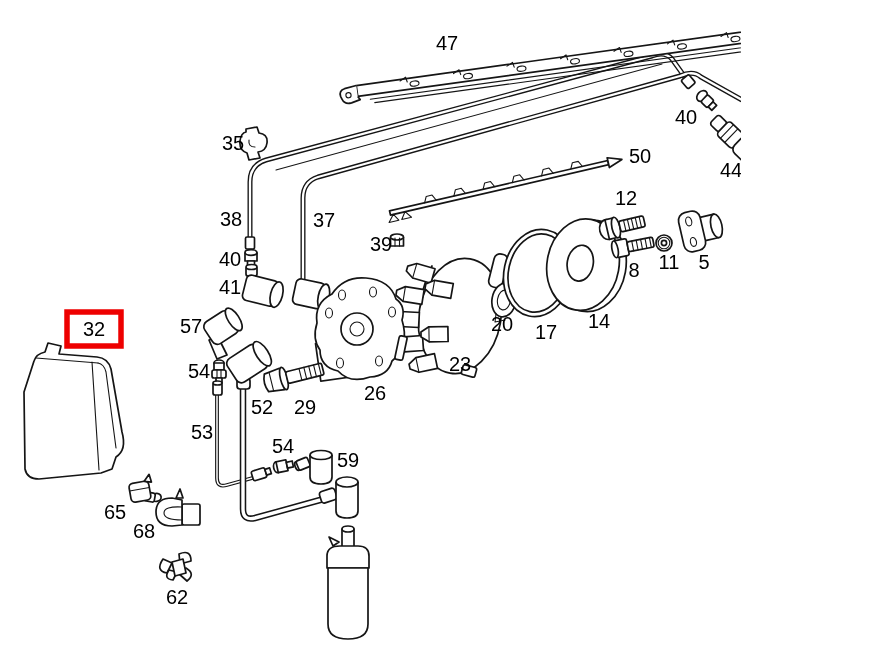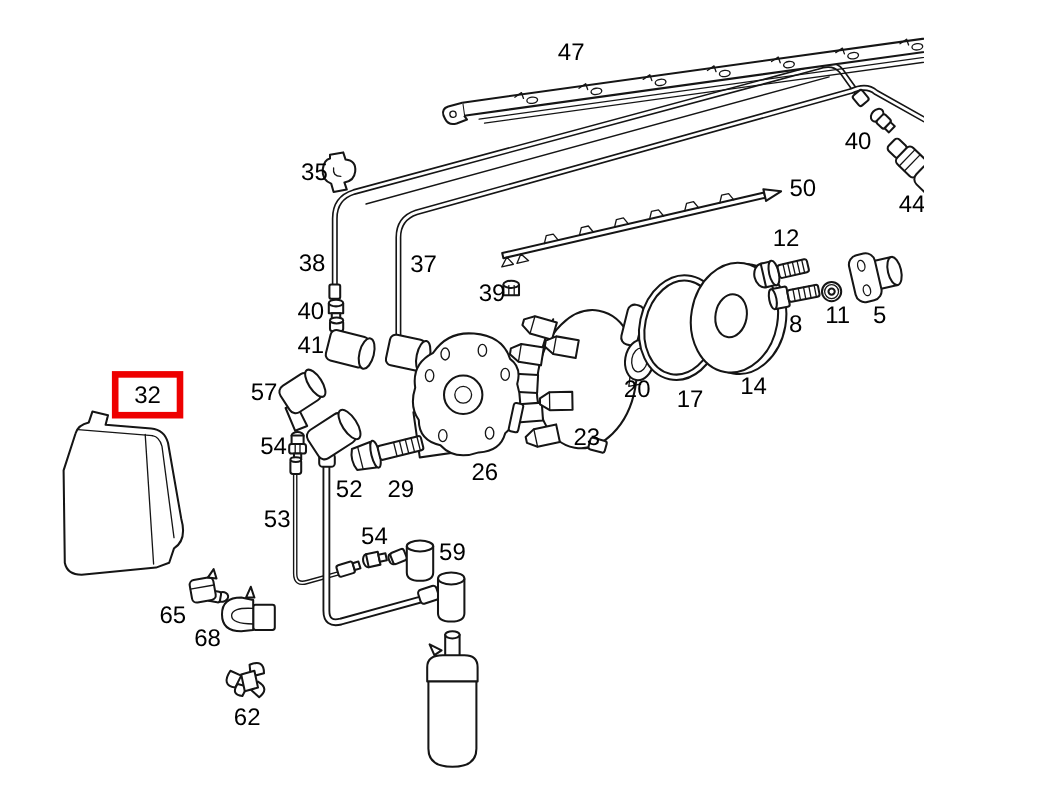--- a/index.html
+++ b/index.html
@@ -1,17 +1,17 @@
 <!DOCTYPE html>
 <html><head>
 <meta charset="utf-8">
 <style>
   html,body{margin:0;padding:0;background:#fff;}
   #stage{position:relative;width:741px;height:666px;background:#fff;overflow:hidden;
-         font-family:"Liberation Sans",sans-serif;margin-left:29px;}
+         font-family:"Liberation Sans",sans-serif;}
   svg{position:absolute;left:0;top:0;}
   .fw{fill:#fff;stroke:#151515;stroke-width:1.7;stroke-linejoin:round;}
   .ln{fill:none;stroke:#151515;stroke-width:1.7;stroke-linecap:round;stroke-linejoin:round;}
   .thn{stroke-width:1.1;}
   .co{fill:none;stroke:#151515;stroke-width:5;stroke-linejoin:round;}
   .ci{fill:none;stroke:#fff;stroke-width:2.3;stroke-linejoin:round;}
   .co2{fill:none;stroke:#151515;stroke-width:6.5;stroke-linejoin:round;}
   .ci2{fill:none;stroke:#fff;stroke-width:3.4;stroke-linejoin:round;}
   .cot{fill:none;stroke:#151515;stroke-width:3.8;stroke-linejoin:round;}
   .cit{fill:none;stroke:#fff;stroke-width:1.5;stroke-linejoin:round;}

